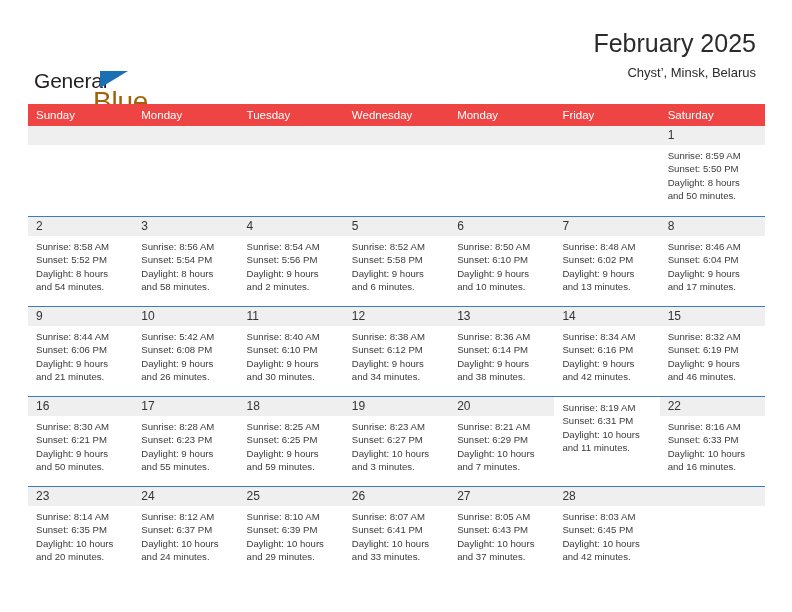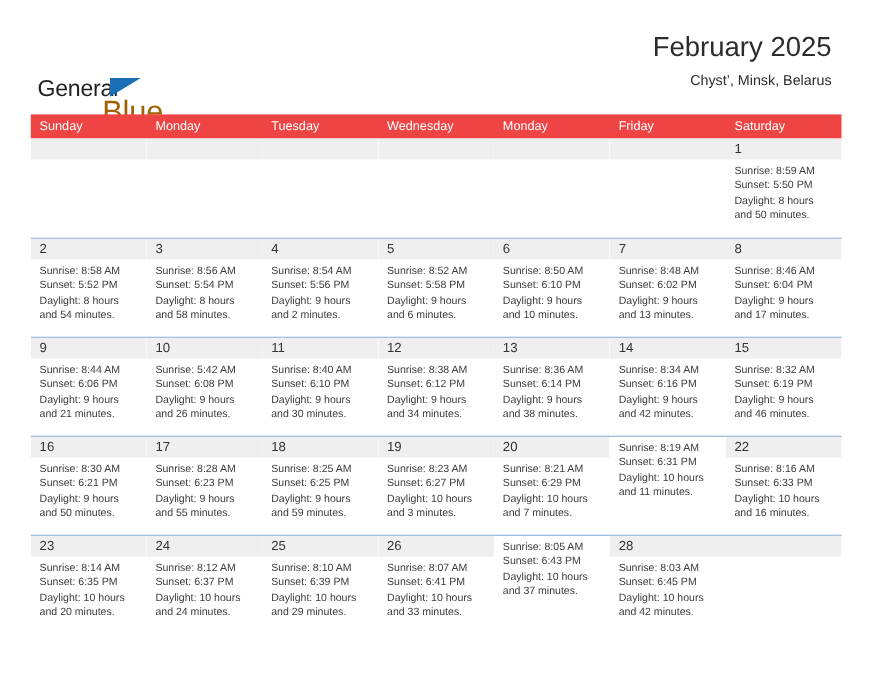--- a/index.html
+++ b/index.html
@@ -376,20 +376,21 @@
 and 29 minutes.</div>
           </div>
           <div class="day-cell">
             <div class="day-num-band">26</div>
             <div class="day-info">Sunrise: 8:07 AM
 Sunset: 6:41 PM
 Daylight: 10 hours
 and 33 minutes.</div>
           </div>
           <div class="day-cell">
+            <div class="day-num-band">27</div>
             <div class="day-info">Sunrise: 8:05 AM
 Sunset: 6:43 PM
 Daylight: 10 hours
 and 37 minutes.</div>
           </div>
           <div class="day-cell">
             <div class="day-num-band">28</div>
             <div class="day-info">Sunrise: 8:03 AM
 Sunset: 6:45 PM
 Daylight: 10 hours

